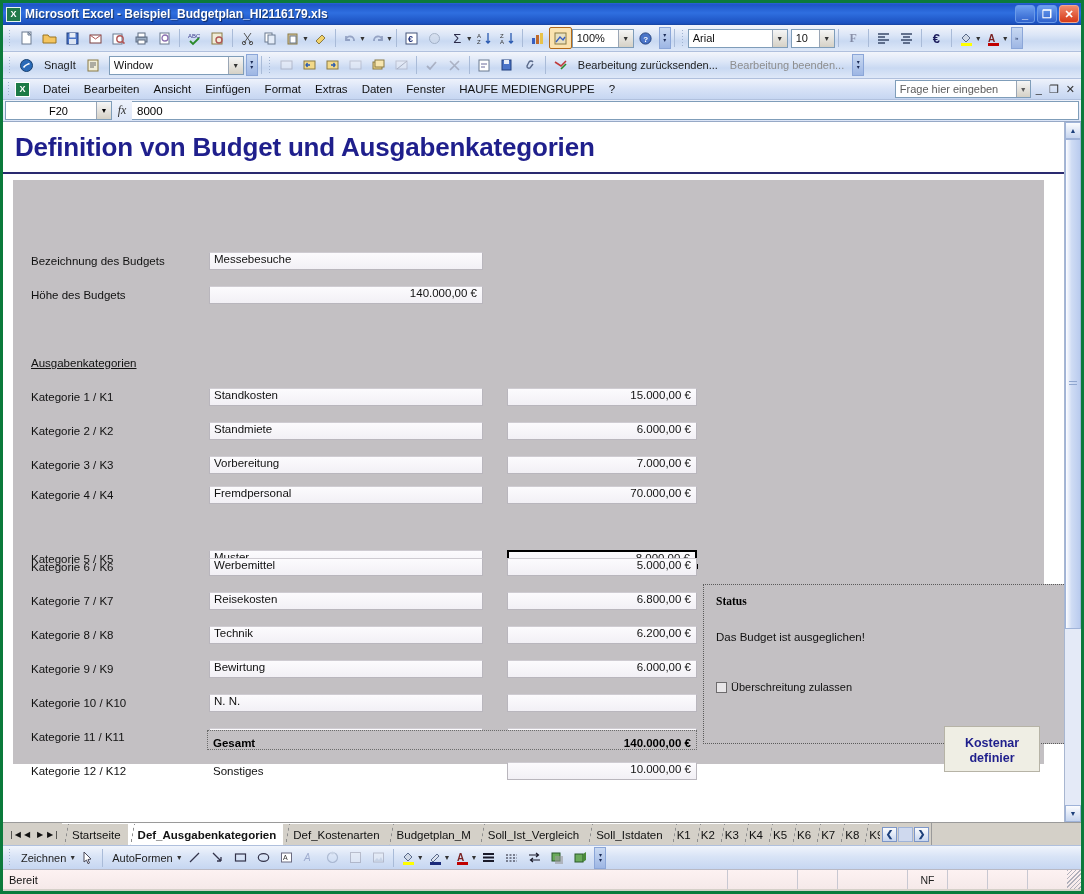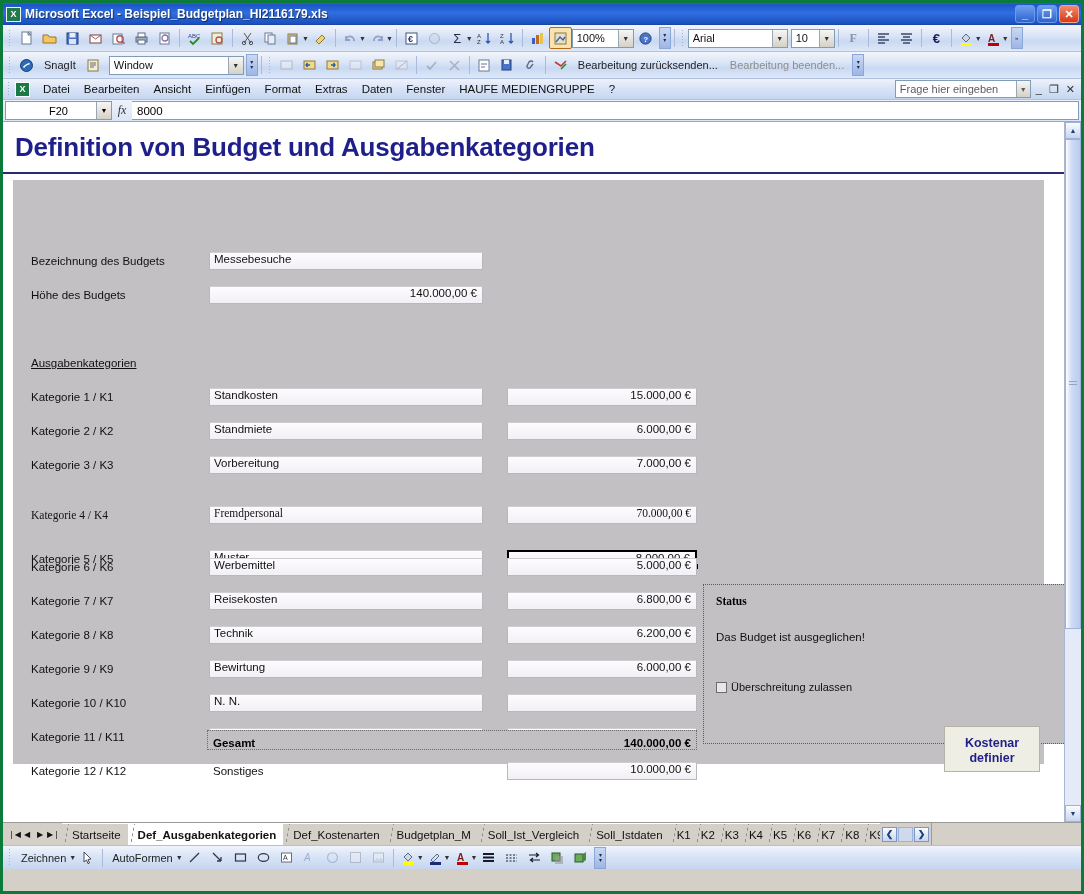--- a/index.html
+++ b/index.html
@@ -780,21 +780,21 @@
             </div>
             <div class="row" style="top: 274px;">
               <div class="lbl">Kategorie 3 /  K3</div>
               <div class="fld name">
                 <span>Vorbereitung</span>
               </div>
               <div class="fld amt">
                 <span>7.000,00 €</span>
               </div>
             </div>
-            <div class="row" style="top: 324px; font-family: Liberation Serif, serif;">
+            <div class="row" style="top: 304px;">
               <div class="lbl">Kategorie 4 /  K4</div>
               <div class="fld name">
                 <span>Fremdpersonal</span>
               </div>
               <div class="fld amt">
                 <span>70.000,00 €</span>
               </div>
             </div>
             <div class="row" style="top: 342px; margin-top: 26px;">
               <div class="lbl">Kategorie 5 /  K5</div>
@@ -1070,14 +1070,27 @@
           <rect x="2" y="4" width="8" height="8" fill="#6aaa5a" stroke="#2a5a2a"></rect>
           <path d="M10 4l3-2v8l-3 2z" fill="#4a8a3a"></path>
         </svg>
       </div>
     <div class="overflow">
         <span>▾</span>
         <span>▾</span>
       </div>
   </div>
 
+  <div class="statusbar">
+    <span>Bereit</span>
+    <div class="sb-cells">
+      <div class="sb-cell w70"></div>
+      <div class="sb-cell"></div>
+      <div class="sb-cell w70"></div>
+      <div class="sb-cell">NF</div>
+      <div class="sb-cell"></div>
+      <div class="sb-cell"></div>
+      <div class="sb-cell"></div>
+      <div class="sb-grip"></div>
+    </div>
+  </div>
 
 </div>
 
 </body></html>

